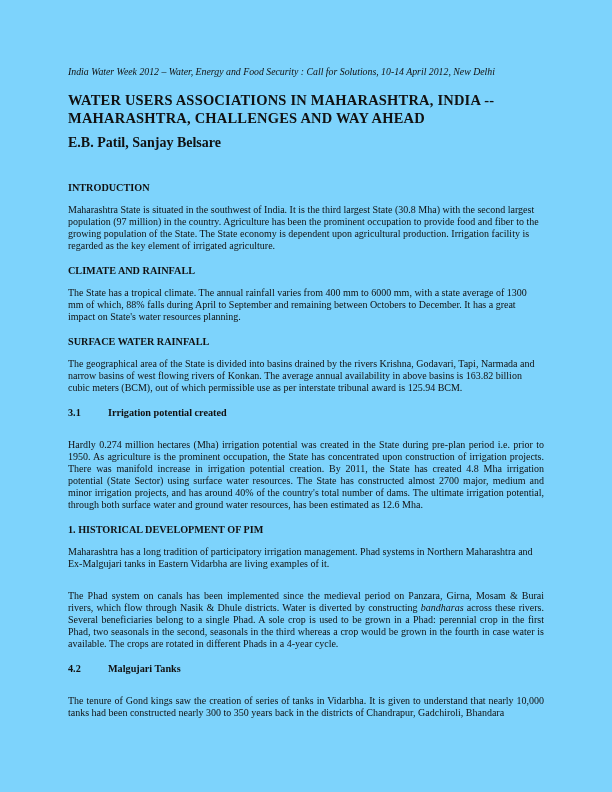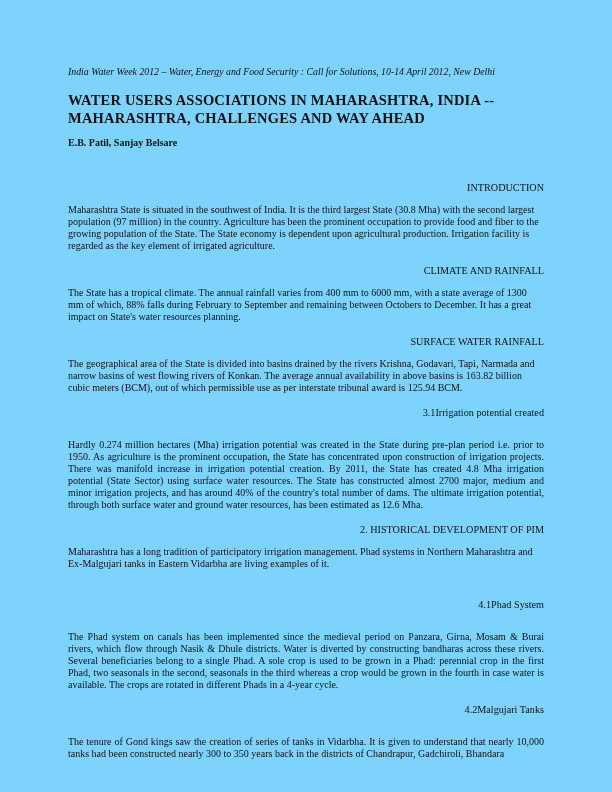--- a/index.html
+++ b/index.html
@@ -28,83 +28,80 @@
   .paper-title {
     margin-top: 13px;
     font-weight: bold;
     font-size: 14.5px;
     line-height: 18px;
     letter-spacing: 0.2px;
   }
   .authors {
     margin-top: 10px;
     font-weight: bold;
-    font-size: 10px;
+    font-size: 14px;
   }
   .sec-heading {
-    font-weight: normal;
+    font-weight: bold;
     font-size: 10.2px;
     line-height: 13px;
     margin-top: 12px;
-    text-align: right;
   }
   .sec-heading.first {
     margin-top: 32px;
   }
   .sec-heading.extra-gap {
     margin-top: 28px;
   }
   .sec-num {
     display: inline-block;
     width: 40px;
   }
   .para {
     margin-top: 10px;
   }
   .para.justify {
     text-align: justify;
     margin-top: 20px;
   }
   .italic {
+    font-style: italic;
   }
 </style>
 </head>
 <body>
 
 <div class="page">
 
   <div class="header-line">India Water Week 2012 – Water, Energy and Food Security : Call for Solutions, 10-14 April 2012, New Delhi</div>
 
   <div class="paper-title">
     <div>WATER USERS ASSOCIATIONS IN MAHARASHTRA, INDIA --</div>
     <div>MAHARASHTRA, CHALLENGES AND WAY AHEAD</div>
   </div>
 
   <div class="authors">E.B. Patil, Sanjay Belsare</div>
 
   <div class="sec-heading first">INTRODUCTION</div>
   <div class="para">Maharashtra State is situated in the southwest of India. It is the third largest State (30.8 Mha) with the second largest population (97 million) in the country. Agriculture has been the prominent occupation to provide food and fiber to the growing population of the State. The State economy is dependent upon agricultural production. Irrigation facility is regarded as the key element of irrigated agriculture.</div>
 
   <div class="sec-heading">CLIMATE AND RAINFALL</div>
-  <div class="para">The State has a tropical climate. The annual rainfall varies from 400 mm to 6000 mm, with a state average of 1300 mm of which, 88% falls during February to September and remaining between Octobers to December. It has a great impact on State's water resources planning.</div>
+  <div class="para">The State has a tropical climate. The annual rainfall varies from 400 mm to 6000 mm, with a state average of 1300 mm of which, 88% falls during April to September and remaining between Octobers to December. It has a great impact on State's water resources planning.</div>
 
   <div class="sec-heading">SURFACE WATER RAINFALL</div>
   <div class="para">The geographical area of the State is divided into basins drained by the rivers Krishna, Godavari, Tapi, Narmada and narrow basins of west flowing rivers of Konkan. The average annual availability in above basins is 163.82 billion cubic meters (BCM), out of which permissible use as per interstate tribunal award is 125.94 BCM.</div>
 
   <div class="sec-heading">
     <span class="sec-num">3.1</span><span>Irrigation potential created</span>
   </div>
   <div class="para justify">Hardly 0.274 million hectares (Mha) irrigation potential was created in the State during pre-plan period i.e. prior to 1950. As agriculture is the prominent occupation, the State has concentrated upon construction of irrigation projects. There was manifold increase in irrigation potential creation. By 2011, the State has created 4.8 Mha irrigation potential (State Sector) using surface water resources. The State has constructed almost 2700 major, medium and minor irrigation projects, and has around 40% of the country's total number of dams. The ultimate irrigation potential, through both surface water and ground water resources, has been estimated as 12.6 Mha.</div>
 
-  <div class="sec-heading">2. HISTORICAL DEVELOPMENT OF PIM</div>
+  <div class="sec-heading">1. HISTORICAL DEVELOPMENT OF PIM</div>
   <div class="para">Maharashtra has a long tradition of participatory irrigation management. Phad systems in Northern Maharashtra and Ex-Malgujari tanks in Eastern Vidarbha are living examples of it.</div>
 
-  <div class="sec-heading extra-gap">
-    <span class="sec-num">4.1</span><span>Phad System</span>
-  </div>
   <div class="para justify">
     <span>The Phad system on canals has been implemented since the medieval period on Panzara, Girna, Mosam &amp; Burai rivers, which flow through Nasik &amp; Dhule districts. Water is diverted by constructing </span><span class="italic">bandharas</span><span> across these rivers. Several beneficiaries belong to a single Phad.  A sole crop is used to be grown in a Phad: perennial crop in the first Phad, two seasonals in the second, seasonals in the third whereas a crop would be grown in the fourth in case water is available. The crops are rotated in different Phads in a 4-year cycle.</span>
   </div>
 
   <div class="sec-heading">
     <span class="sec-num">4.2</span><span>Malgujari Tanks</span>
   </div>
   <div class="para justify">The tenure of Gond kings saw the creation of series of tanks in Vidarbha.  It is given to understand that nearly 10,000 tanks had been constructed nearly 300 to 350 years back in the districts of Chandrapur, Gadchiroli, Bhandara</div>
 
 </div>

